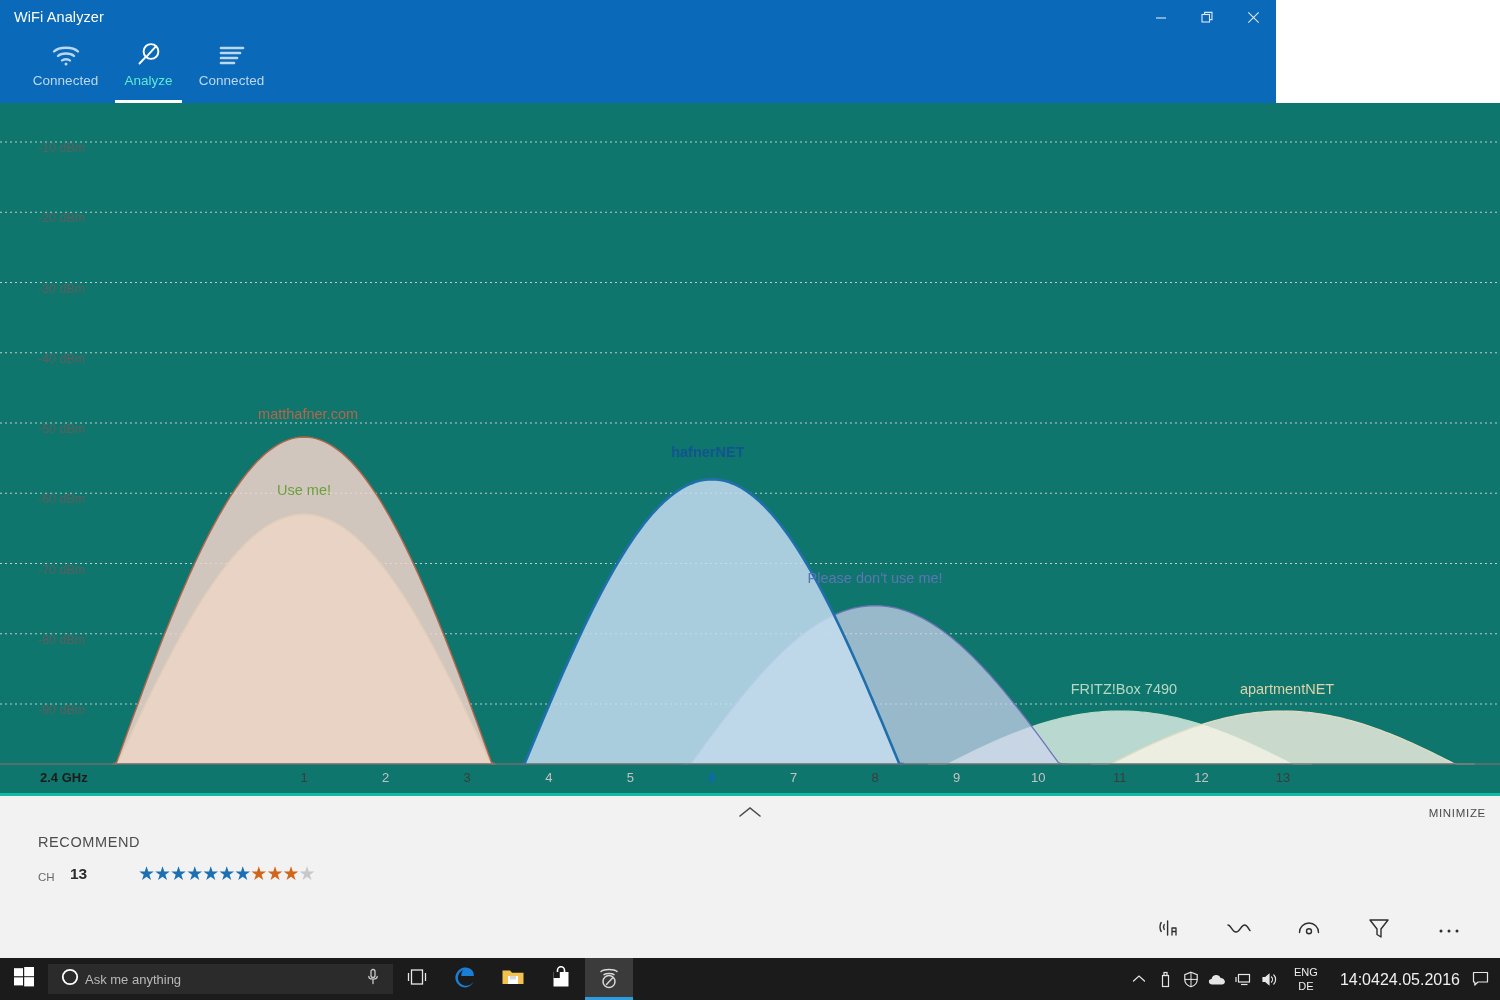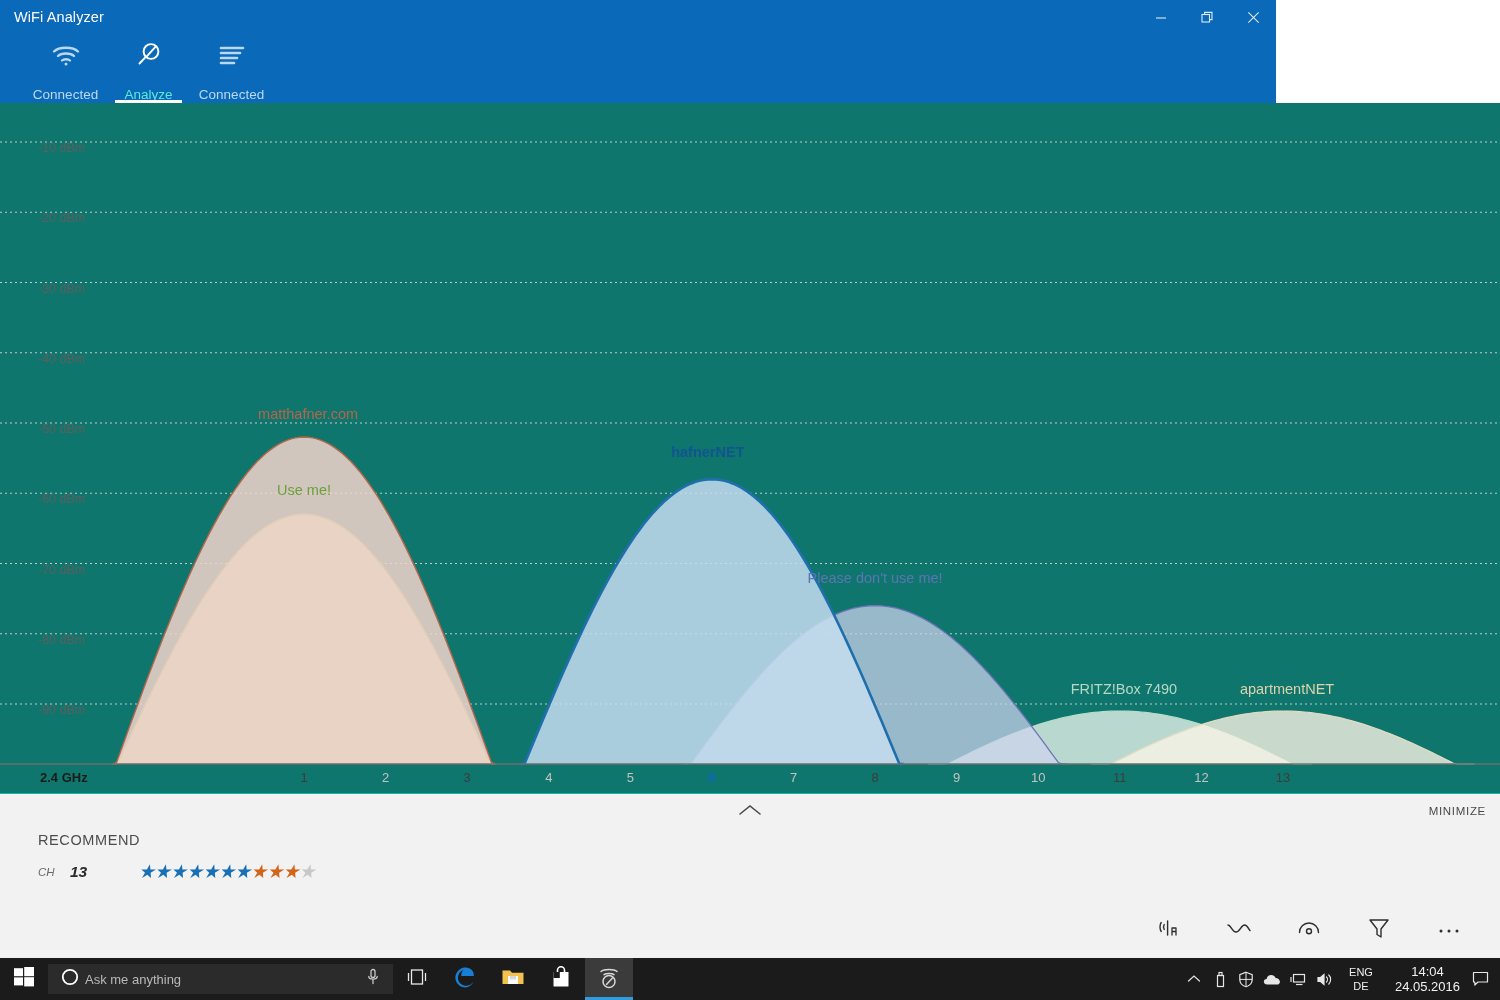--- a/index.html
+++ b/index.html
@@ -26,21 +26,21 @@
   }
   .wc svg { display: block; }
 
   .tabs { position: absolute; left: 24px; top: 33px; display: flex; gap: 0; }
   .tab {
     width: 83px; height: 70px;
     display: flex; flex-direction: column; align-items: center; justify-content: flex-start;
     padding-top: 5px; position: relative; cursor: pointer;
   }
   .tab .ticon { height: 34px; display: flex; align-items: center; justify-content: center; }
-  .tab .tlabel { font-size: 13.5px; color: #bcd8ef; margin-top: 15px; }
+  .tab .tlabel { font-size: 13.5px; color: #bcd8ef; margin-top: 1px; }
   .tab.active .tlabel { color: #5eead4; }
   .tab.active::after {
     content: ""; position: absolute; left: 8px; right: 8px; bottom: 0; height: 3px; background: #ffffff;
   }
   .tab.active .ticon { color: #ffffff; }
   .tab .ticon { color: #bcd8ef; }
 
   
   .chart-wrap {
     position: absolute; left: 0; top: 103px; width: 1500px; height: 690px;
@@ -53,36 +53,36 @@
   .xlabel-major { font-family: "Liberation Sans", sans-serif; font-size: 13px; fill: #3c3c3c; }
   .xlabel-minor { font-family: "Liberation Sans", sans-serif; font-size: 13px; fill: #c3c3c3; }
   .xlabel-sel { font-family: "Liberation Sans", sans-serif; font-size: 13px; fill: #0a69b8; font-weight: bold; }
   .band-label { font-family: "Liberation Sans", sans-serif; font-size: 13px; fill: #1a1a1a; font-weight: bold; }
   .net-label { font-family: "Liberation Sans", sans-serif; font-size: 14.5px; }
   .net-label.bold { font-weight: bold; }
 
   
   .bottom {
     position: absolute; left: 0; top: 793px; width: 1500px; height: 165px;
-    background: #f2f2f2; border-top: 1px solid #14b8a6;
+    background: #f2f2f2; border-top: 3px solid #14b8a6;
   }
   .minimize-row { position: relative; height: 40px; }
   .chev {
     position: absolute; left: 750px; top: 8px; transform: translateX(-50%);
     color: #4a4a4a; cursor: pointer;
   }
   .minimize-label {
     position: absolute; right: 14px; top: 11px;
     font-size: 11.5px; color: #4a4a4a; letter-spacing: .7px; cursor: pointer;
   }
   .recommend-title {
     position: absolute; left: 38px; top: 38px;
     font-size: 14.5px; color: #4d4d4d; letter-spacing: .6px;
   }
-  .rec-row { position: absolute; left: 38px; top: 68px; display: flex; align-items: center; font-style: italic; }
+  .rec-row { position: absolute; left: 38px; top: 68px; display: flex; align-items: flex-end; }
   .rec-ch { font-size: 11.5px; color: #6a6a6a; width: 32px; }
   .rec-num { font-size: 15.5px; color: #2b2b2b; font-weight: bold; width: 60px; }
   .stars { display: flex; gap: 0px; margin-left: 8px; }
   .star { font-size: 19px; line-height: 19px; letter-spacing: -1px; }
 
   .toolbar {
     position: absolute; right: 0; bottom: 0; height: 56px;
     display: flex; align-items: center; gap: 0px; padding-right: 16px;
   }
   .tbtn {
@@ -114,22 +114,22 @@
   .tb-item.active::after {
     content: ""; position: absolute; left: 0; right: 0; bottom: 0; height: 3px; background: #2d9ce0;
   }
   .tray { margin-left: auto; display: flex; align-items: center; height: 42px; }
   .tray-ico { width: 26px; display: flex; align-items: center; justify-content: center; color: #e6e6e6; }
   .tray-lang {
     display: flex; flex-direction: column; align-items: center; justify-content: center;
     font-size: 11px; color: #f0f0f0; line-height: 14px; margin-left: 12px; margin-right: 12px;
   }
   .tray-clock {
-    display: flex; flex-direction: column; align-items: center; justify-content: flex-end;
-    font-size: 13px; color: #f0f0f0; line-height: 15px; margin-left: 10px;
+    display: flex; flex-direction: row; align-items: center; justify-content: flex-end;
+    font-size: 16px; color: #f0f0f0; line-height: 15px; margin-left: 10px;
   }
   .tray-action { width: 40px; display: flex; align-items: center; justify-content: center; color: #e6e6e6; }
 </style>
 </head>
 <body>
 
 <div class="app">
 
   <div class="titlebar">
     <div class="title-text">WiFi Analyzer</div>

